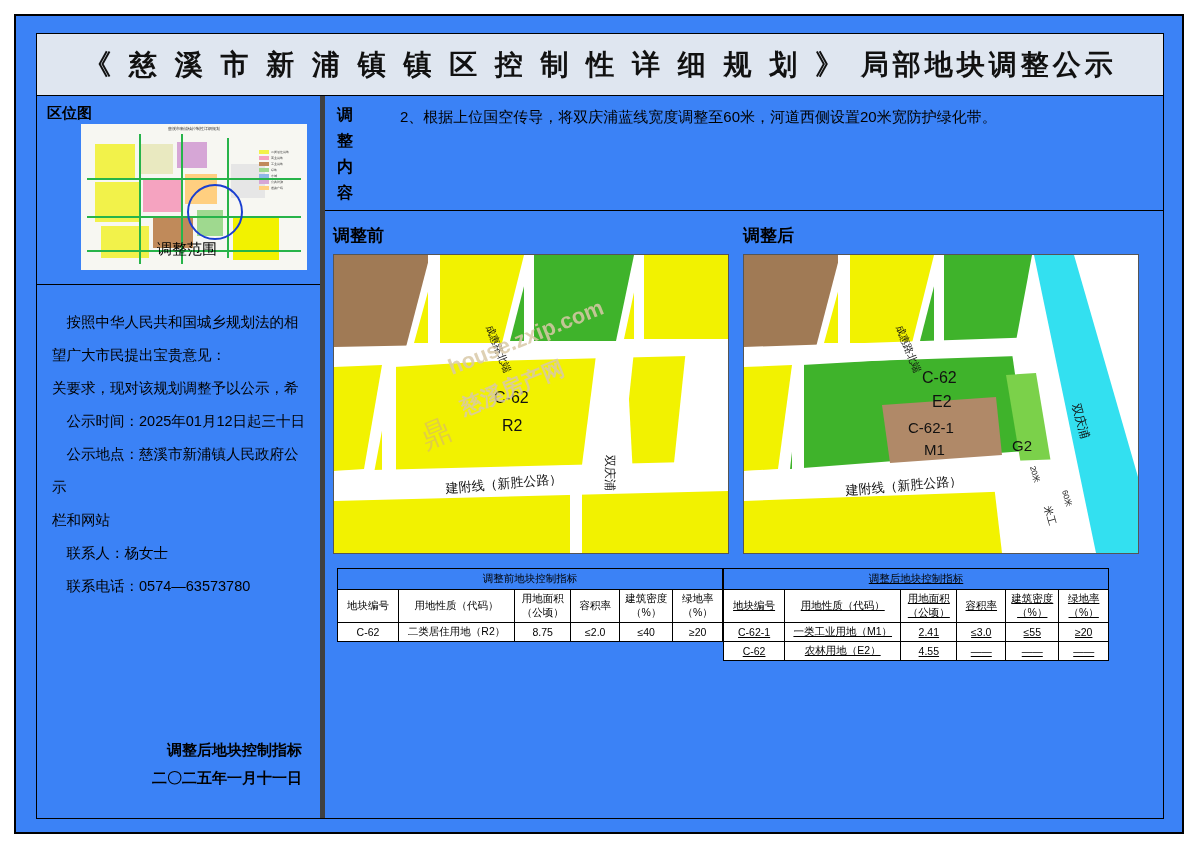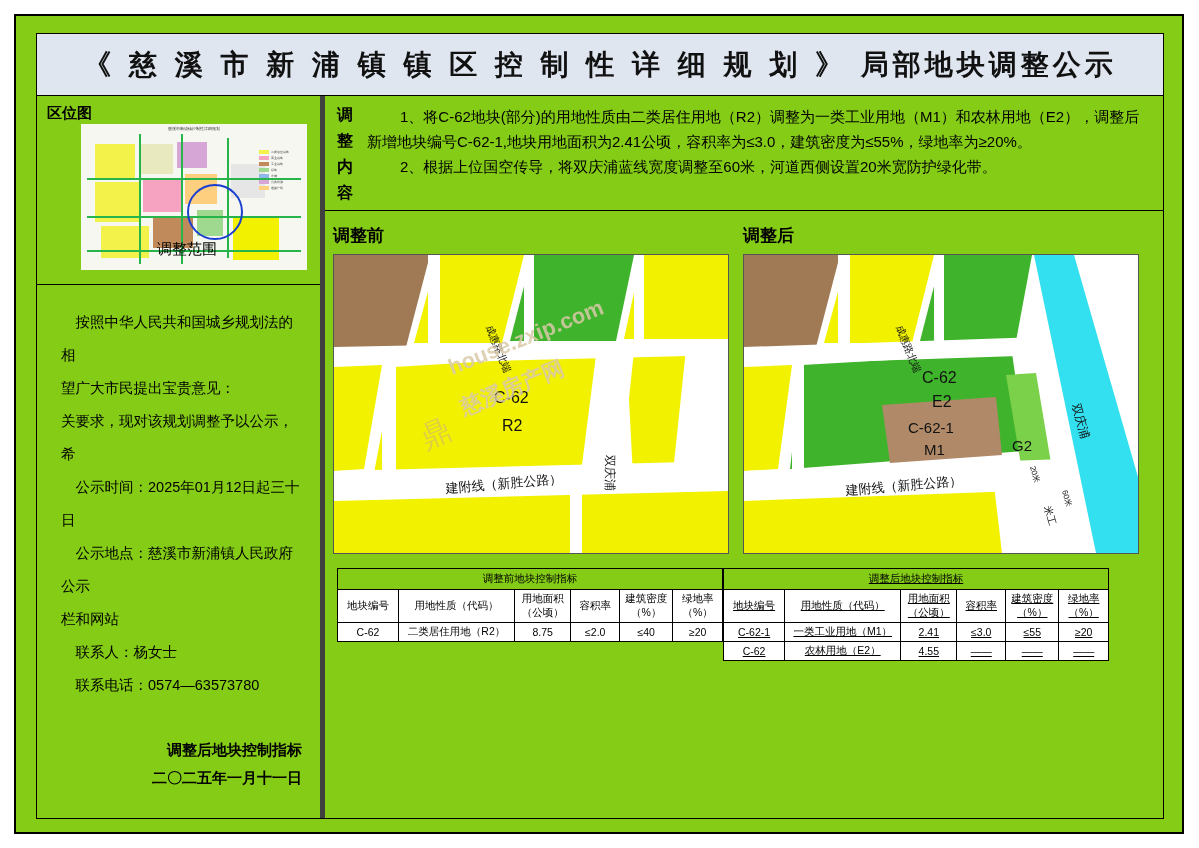--- a/index.html
+++ b/index.html
@@ -3,21 +3,21 @@
 <meta charset="utf-8">
 <style>
   html,body{margin:0;padding:0;}
   body{
     width:1199px;height:848px;background:#ffffff;
     font-family:"Liberation Sans","DejaVu Sans",sans-serif;
     color:#000;
   }
   .page{
     position:absolute;left:14px;top:14px;width:1170px;height:820px;
-    border:2px solid #000;box-sizing:border-box;background:#84cc16;
+    border:2px solid #000;box-sizing:border-box;background:#3b82f6;
   }
   .inner{
     position:absolute;left:20px;top:17px;width:1128px;height:786px;
     border:1px solid #000;box-sizing:border-box;
   }
   
   .title-bar{
     position:absolute;left:0;top:0;width:100%;height:62px;
     background:#dfe6f0;border-bottom:1px solid #000;box-sizing:border-box;
     display:flex;align-items:center;justify-content:center;
@@ -55,21 +55,21 @@
     position:absolute;left:150px;top:88px;width:52px;height:52px;
     border:2px solid #1a3fd0;border-radius:50%;
   }
   .range-label{
     position:absolute;left:120px;top:144px;font-size:15px;font-weight:normal;
   }
   .divider-h{
     position:absolute;left:0;width:100%;height:0;border-top:1px solid #000;
   }
   .notice{
-    position:absolute;left:24px;right:14px;top:210px;
+    position:absolute;left:15px;right:14px;top:210px;
     font-size:14.5px;line-height:33px;color:#000;
   }
   .notice p{margin:0;}
   .notice .ind2{text-indent:1em;}
   .sign{
     position:absolute;right:18px;bottom:26px;text-align:right;
     font-size:15px;line-height:28px;font-weight:bold;
   }
   
   .right-col{
@@ -205,21 +205,20 @@
     <div class="right-col">
 
       <div class="content-row">
         <div class="vlabel">
           <div>调</div>
           <div>整</div>
           <div>内</div>
           <div>容</div>
         </div>
         <div class="content-text">
-          <p class="ind">1、将C-62地块(部分)的用地性质由二类居住用地（R2）调整为一类工业用地（M1）和农林用地（E2），调整后新增地块编号C-62-1,地块用地面积为2.41公顷，容积率为≤3.0，建筑密度为≤55%，绿地率为≥20%。</p>
           <p class="ind">2、根据上位国空传导，将双庆浦蓝线宽度调整至60米，河道西侧设置20米宽防护绿化带。</p>
         </div>
       </div>
 
       <div class="panel-head" style="left:8px;top:128px;">调整前</div>
       <div class="panel-head" style="left:418px;top:128px;">调整后</div>
 
       <div class="map-box" style="left:8px;top:158px;width:396px;height:300px;">
         <svg class="mapsvg" width="394" height="298" viewBox="0 0 394 298">
           <rect x="0" y="0" width="394" height="298" fill="#ffffff"></rect>

